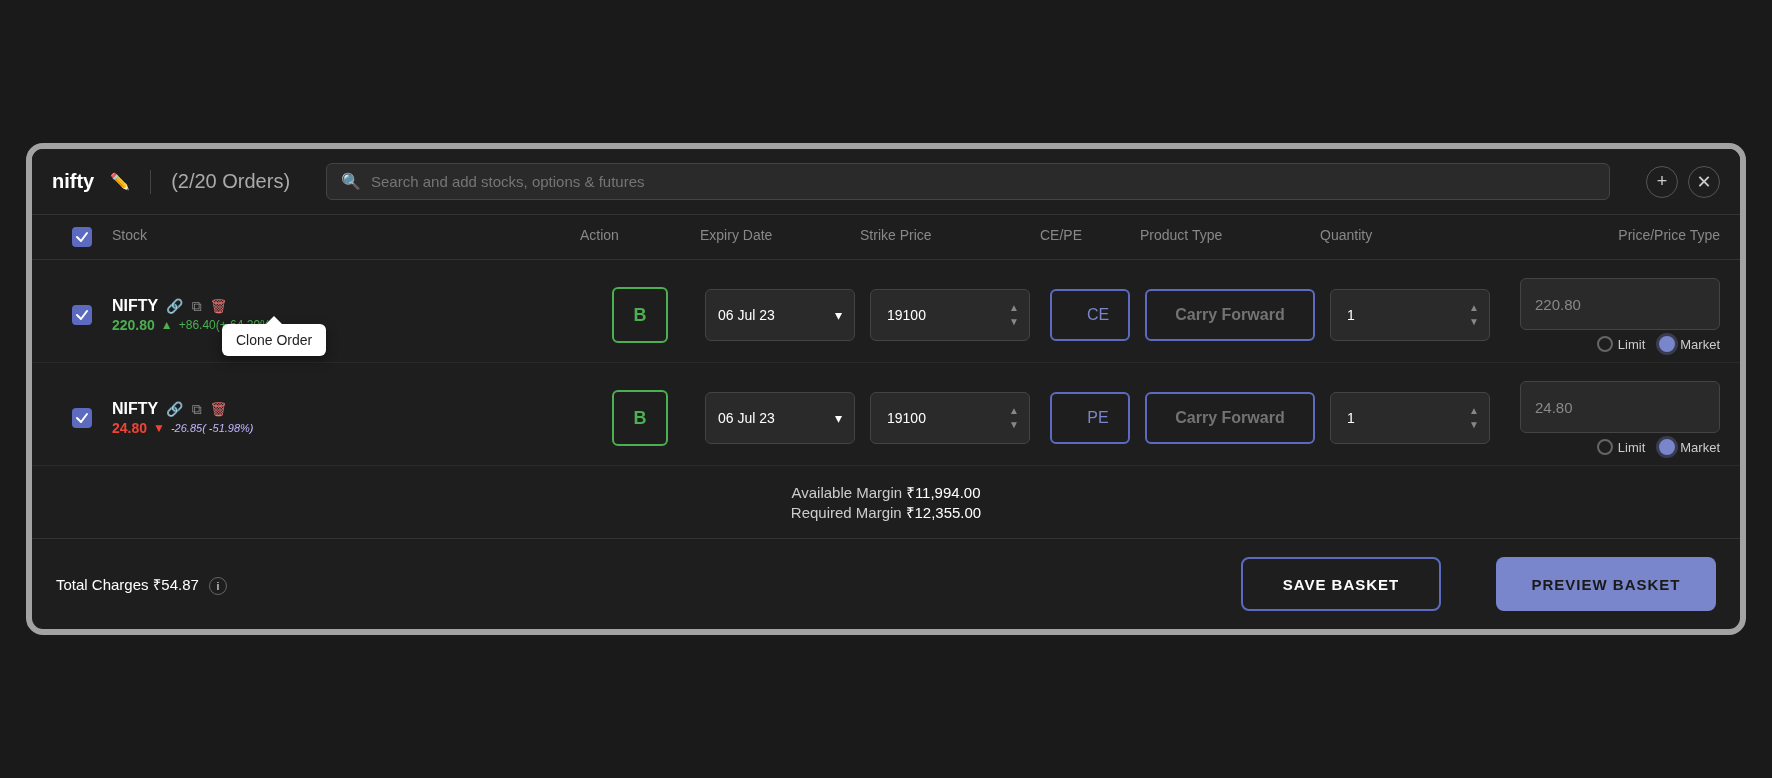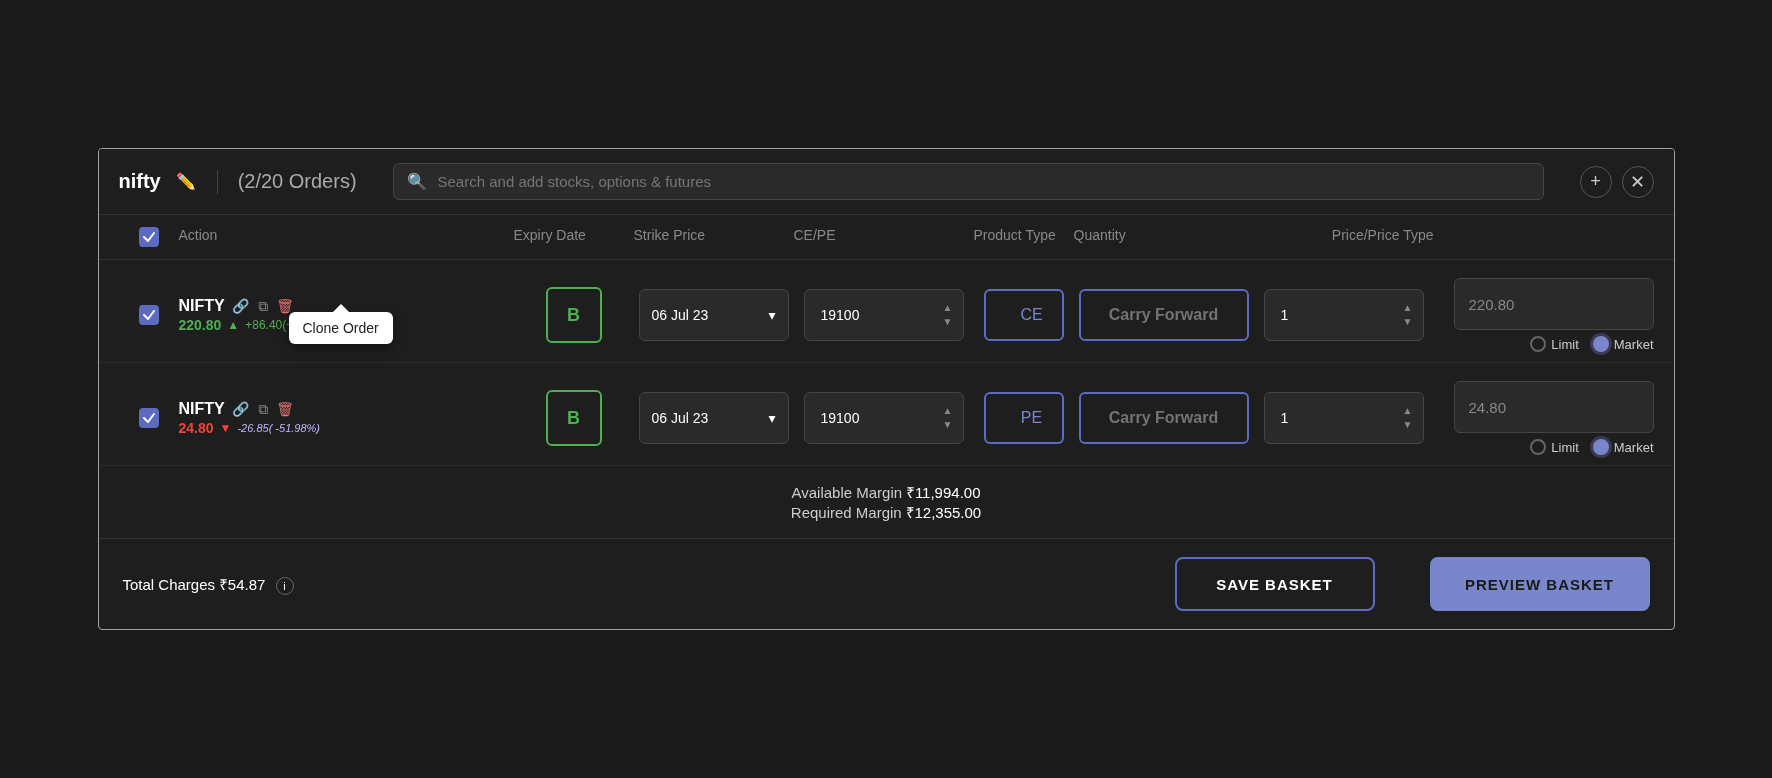--- a/index.html
+++ b/index.html
@@ -5,24 +5,24 @@
     * { box-sizing: border-box; margin: 0; padding: 0; }
     body {
       background: #1a1a1a;
       display: flex;
       align-items: center;
       justify-content: center;
       min-height: 100vh;
       font-family: -apple-system, BlinkMacSystemFont, 'Segoe UI', sans-serif;
     }
     .container {
-      width: 1577px;
+      width: 1720px;
       background: #1e1e1e;
-      border: 1px solid #a3a3a3;
-      border-radius: 4px;
+      border: 6px solid #a3a3a3;
+      border-radius: 17px;
       overflow: hidden;
       color: #ffffff;
     }
     
     .header {
       display: flex;
       align-items: center;
       padding: 14px 20px;
       background: #1e1e1e;
       border-bottom: 1px solid #333;
@@ -276,21 +276,21 @@
     }
     .radio-circle.active {
       border-color: #7986cb;
       background: #7986cb;
       box-shadow: 0 0 0 3px rgba(121,134,203,0.3);
     }
     
     .tooltip {
       position: absolute;
       left: 190px;
-      top: 52px;
+      top: 64px;
       background: #fff;
       color: #222;
       padding: 8px 14px;
       border-radius: 6px;
       font-size: 14px;
       font-weight: 500;
       z-index: 10;
       white-space: nowrap;
       box-shadow: 0 4px 12px rgba(0,0,0,0.4);
     }
@@ -388,20 +388,21 @@
   </div>
 
   <div class="table-header">
     <div class="col-center">
       <div class="checkbox">
         <svg viewBox="0 0 14 14" fill="none">
             <polyline points="2,7 6,11 12,3" stroke="#fff" stroke-width="2" stroke-linecap="round" stroke-linejoin="round"></polyline>
           </svg>
       </div>
     </div>
+    <div>Stock</div>
     <div>Action</div>
     <div>Expiry Date</div>
     <div>Strike Price</div>
     <div>CE/PE</div>
     <div>Product Type</div>
     <div>Quantity</div>
     <div style="text-align:right">Price/Price Type</div>
   </div>
 
   <div class="order-row">

